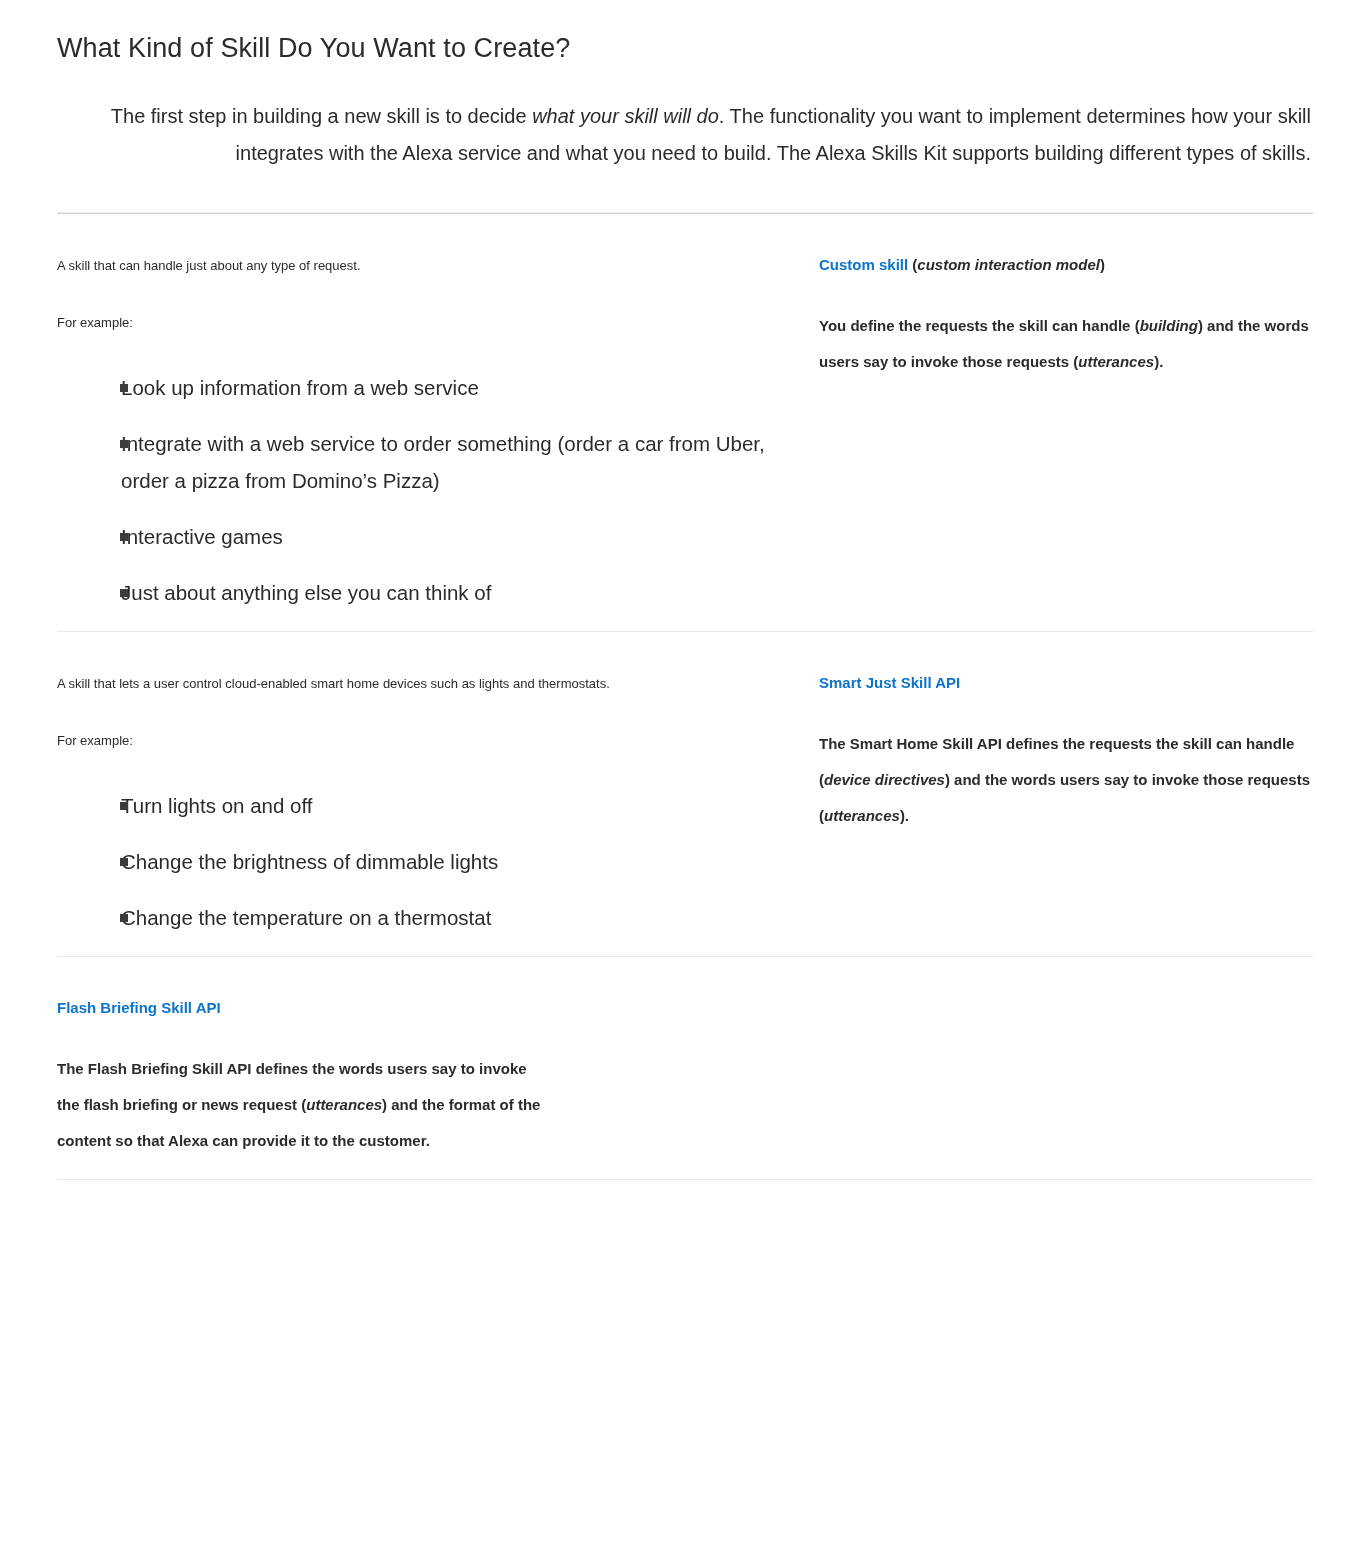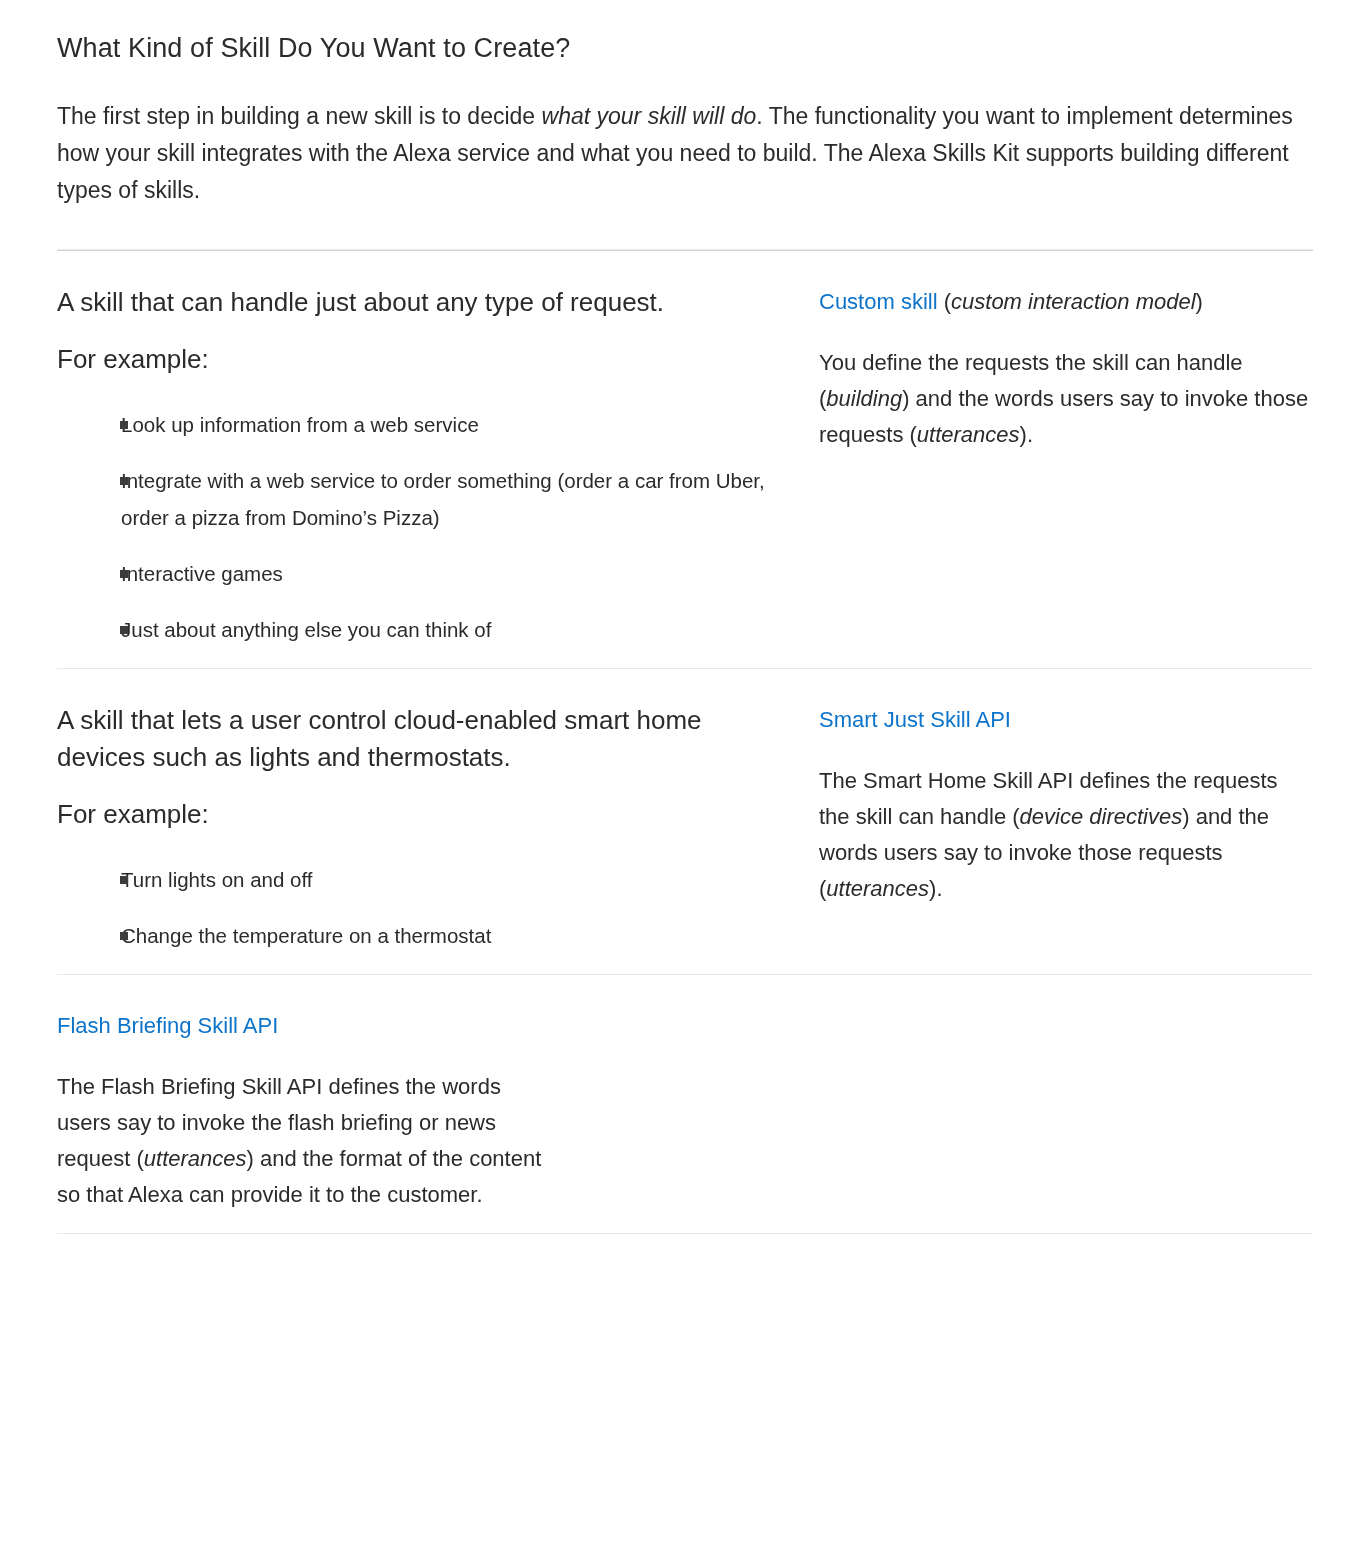--- a/index.html
+++ b/index.html
@@ -31,24 +31,25 @@
     font-weight: 400;
     line-height: 44px;
     letter-spacing: 0.1px;
     color: #2b2b2b;
   }
 
   
   .intro {
     margin: 0;
     padding: 28px 57px 0 57px;
-    font-size: 23px;
+    font-size: 20px;
     line-height: 37px;
     color: #2b2b2b;
     max-width: 1256px;
+    text-align: right;
   }
   .intro i { font-style: italic; }
 
   
   .skill-table {
     margin: 0;
     padding: 0 55px 0 57px;
     box-sizing: border-box;
   }
   .rule {
@@ -100,21 +101,21 @@
   }
 
   
   .body-row {
     padding-top: 33px;
     padding-bottom: 20px;
   }
 
   .cell-p {
     margin: 0 0 0 0;
-    font-size: 26px;
+    font-size: 13px;
     line-height: 37px;
     color: #2b2b2b;
   }
   .cell-p + .cell-p {
     margin-top: 20px;
   }
   .cell-p i { font-style: italic; }
 
   .bullets {
     list-style: none;
@@ -137,22 +138,23 @@
     top: 15px;
     width: 8px;
     height: 8px;
     background: #3c3c3c;
     display: block;
   }
   .bullets li .bul-text { display: block; }
 
   
   .tcol-right .cell-p {
-    font-size: 22px;
+    font-size: 15px;
     line-height: 36px;
+    font-weight: bold;
   }
   .tcol-right .cell-p + .cell-p { margin-top: 25px; }
 
   .link {
     color: #0d74ca;
     text-decoration: none;
     cursor: pointer;
   }
 
   .spacer-bottom { height: 36px; }
@@ -214,20 +216,24 @@
       <div class="tcol-left">
         <p class="cell-p">A skill that lets a user control cloud-enabled smart home devices such as lights and thermostats.</p>
         <p class="cell-p">For example:</p>
         <ul class="bullets">
           <li>
               <span class="sq"></span>
               <span class="bul-text">Turn lights on and off</span>
             </li>
           <li>
               <span class="sq"></span>
+              <span class="bul-text">Change the brightness of dimmable lights</span>
+            </li>
+          <li>
+              <span class="sq"></span>
               <span class="bul-text">Change the temperature on a thermostat</span>
             </li>
         </ul>
       </div>
       <div class="tcol-right">
         <p class="cell-p">
           <a class="link" href="#">Smart Just Skill API</a>
         </p>
         <p class="cell-p">
           <span>The Smart Home Skill API defines the requests the skill can handle (</span><i>device directives</i><span>) and the words users say to invoke those requests (</span><i>utterances</i><span>).</span>

